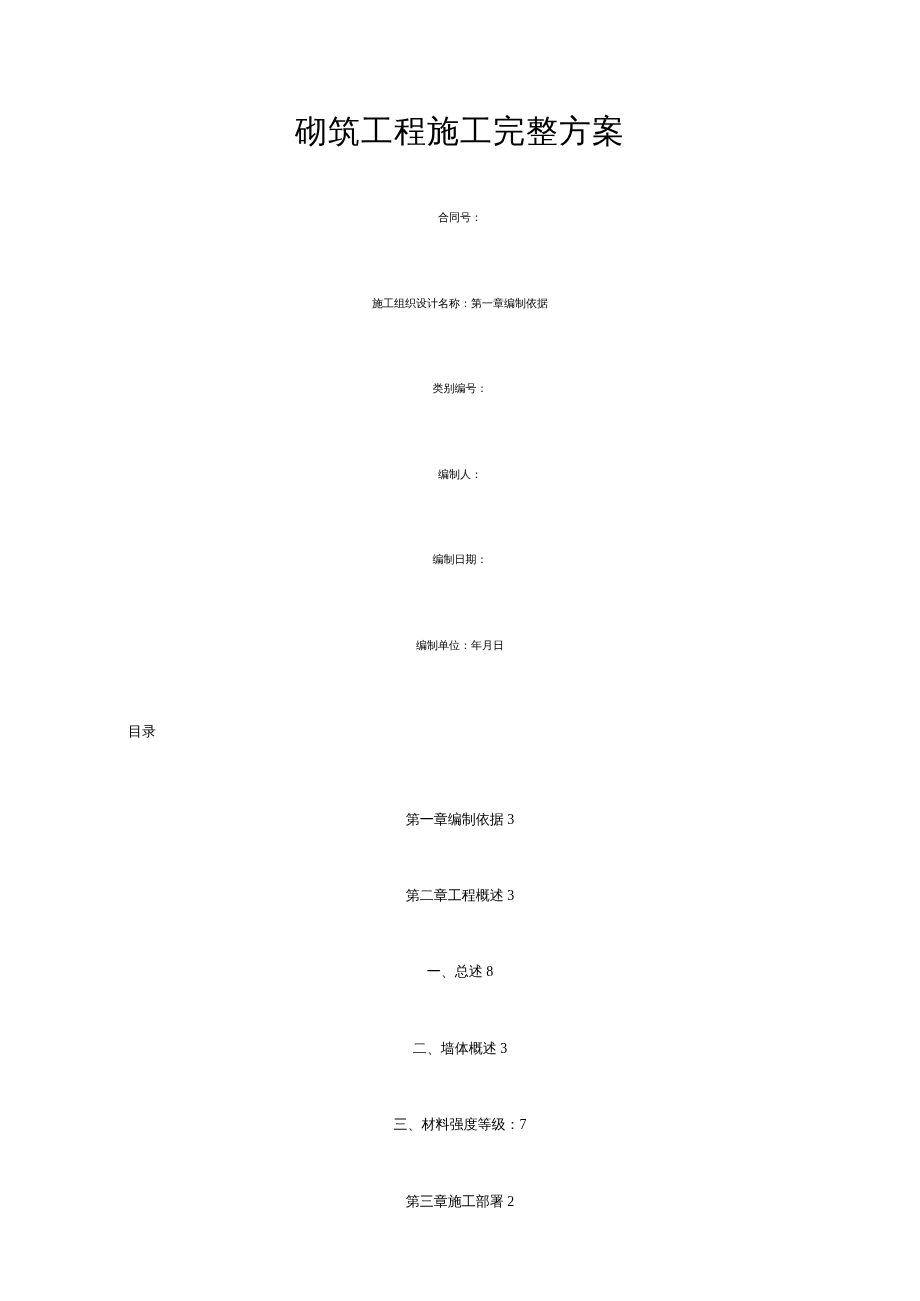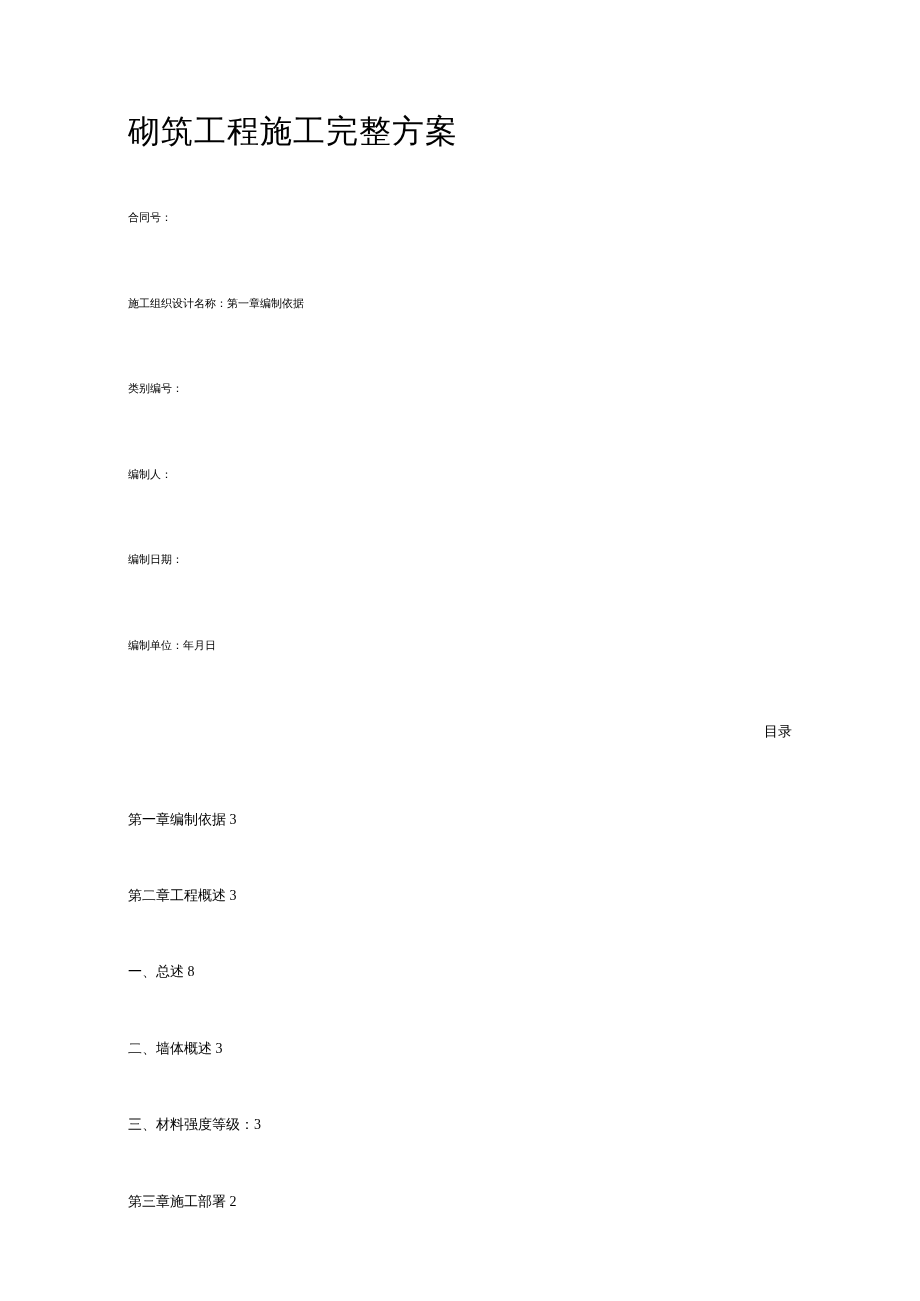--- a/index.html
+++ b/index.html
@@ -1,18 +1,19 @@
 <!DOCTYPE html>
 <html><head>
   <meta charset="utf-8">
   <style>
     * {
       margin: 0;
       padding: 0;
       box-sizing: border-box;
+      text-align: center;
     }
     body {
       width: 920px;
       height: 1301px;
       background: #ffffff;
       font-family: "SimSun", "宋体", serif;
       color: #000000;
       padding: 110px 128px 0 128px;
     }
     .title {
@@ -21,21 +22,21 @@
       margin-bottom: 55px;
       letter-spacing: 1px;
     }
     .field {
       font-size: 11px;
       margin-bottom: 68px;
       line-height: 1.6;
     }
     .toc-heading {
       font-size: 14px;
-      text-align: right;
+      text-align: left;
       margin-top: 58px;
       margin-bottom: 68px;
     }
     .toc-item {
       font-size: 14px;
       margin-bottom: 54px;
       line-height: 1.6;
     }
   </style>
 </head>
@@ -54,14 +55,14 @@
 <p class="field">编制日期：</p>
 
 <p class="field">编制单位：年月日</p>
 
 <p class="toc-heading">目录</p>
 
 <p class="toc-item">第一章编制依据 3</p>
 <p class="toc-item">第二章工程概述 3</p>
 <p class="toc-item">一、总述 8</p>
 <p class="toc-item">二、墙体概述 3</p>
-<p class="toc-item">三、材料强度等级：3</p>
+<p class="toc-item">三、材料强度等级：7</p>
 <p class="toc-item">第三章施工部署 2</p>
 
 </body></html>

